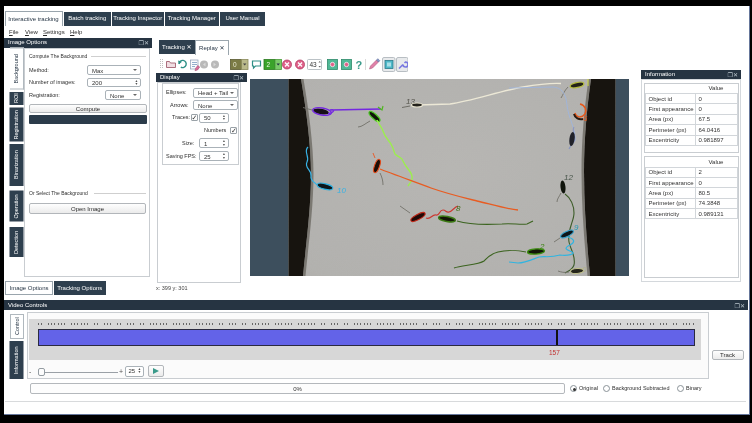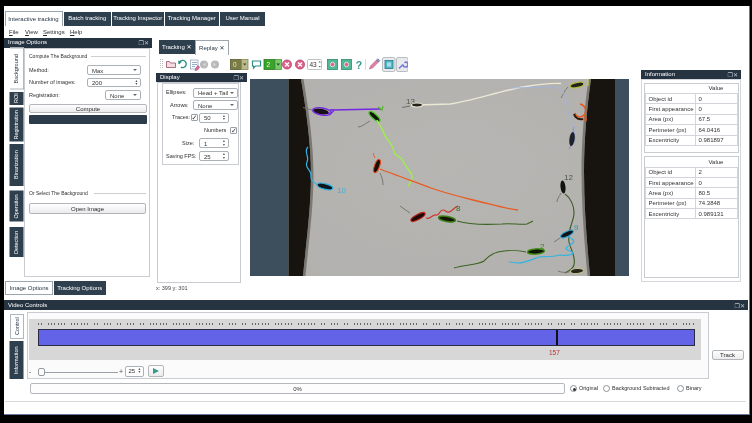--- a/index.html
+++ b/index.html
@@ -169,21 +169,21 @@
     <span class="tx" style="position:absolute;left:4px;top:1.5px;">1</span>
     <span class="updown">▲<br>▼</span>
   </div>
 <div class="abs lbl" style="left:166px; top:152.5px;">Saving FPS:</div>
 <div class="abs spin" style="left:199px; top:151px; width:29.5px; height:10px;">
     <span class="tx" style="position:absolute;left:4px;top:1.5px;">25</span>
     <span class="updown">▲<br>▼</span>
   </div>
 <div class="abs lbl" style="left:156px; top:284.5px; font-size:5.5px; color:#444;">x: 399 y: 301</div>
 
-<div id="video" class="abs" style="left:250px; top:79px; width:379px; height:197px; background:#3d4f5d;">
+<div id="video" class="abs" style="left:250px; top:79px; width:379px; height:197px; background:#3d4f5d;font-style:italic;">
 <svg width="379" height="197" viewBox="0 0 379 197">
   <defs>
     <filter id="noise" x="0" y="0" width="100%" height="100%">
       <feTurbulence type="fractalNoise" baseFrequency="0.8" numOctaves="2" result="n"></feTurbulence>
       <feColorMatrix in="n" type="matrix" values="0 0 0 0 0.52  0 0 0 0 0.52  0 0 0 0 0.50  0 0 0 0.16 0"></feColorMatrix>
       <feComposite operator="over" in2="SourceGraphic"></feComposite>
     </filter>
     <radialGradient id="vig" cx="50%" cy="45%" r="95%">
       <stop offset="0%" stop-color="#b6b5b2"></stop>
       <stop offset="70%" stop-color="#b1b0ad"></stop>

